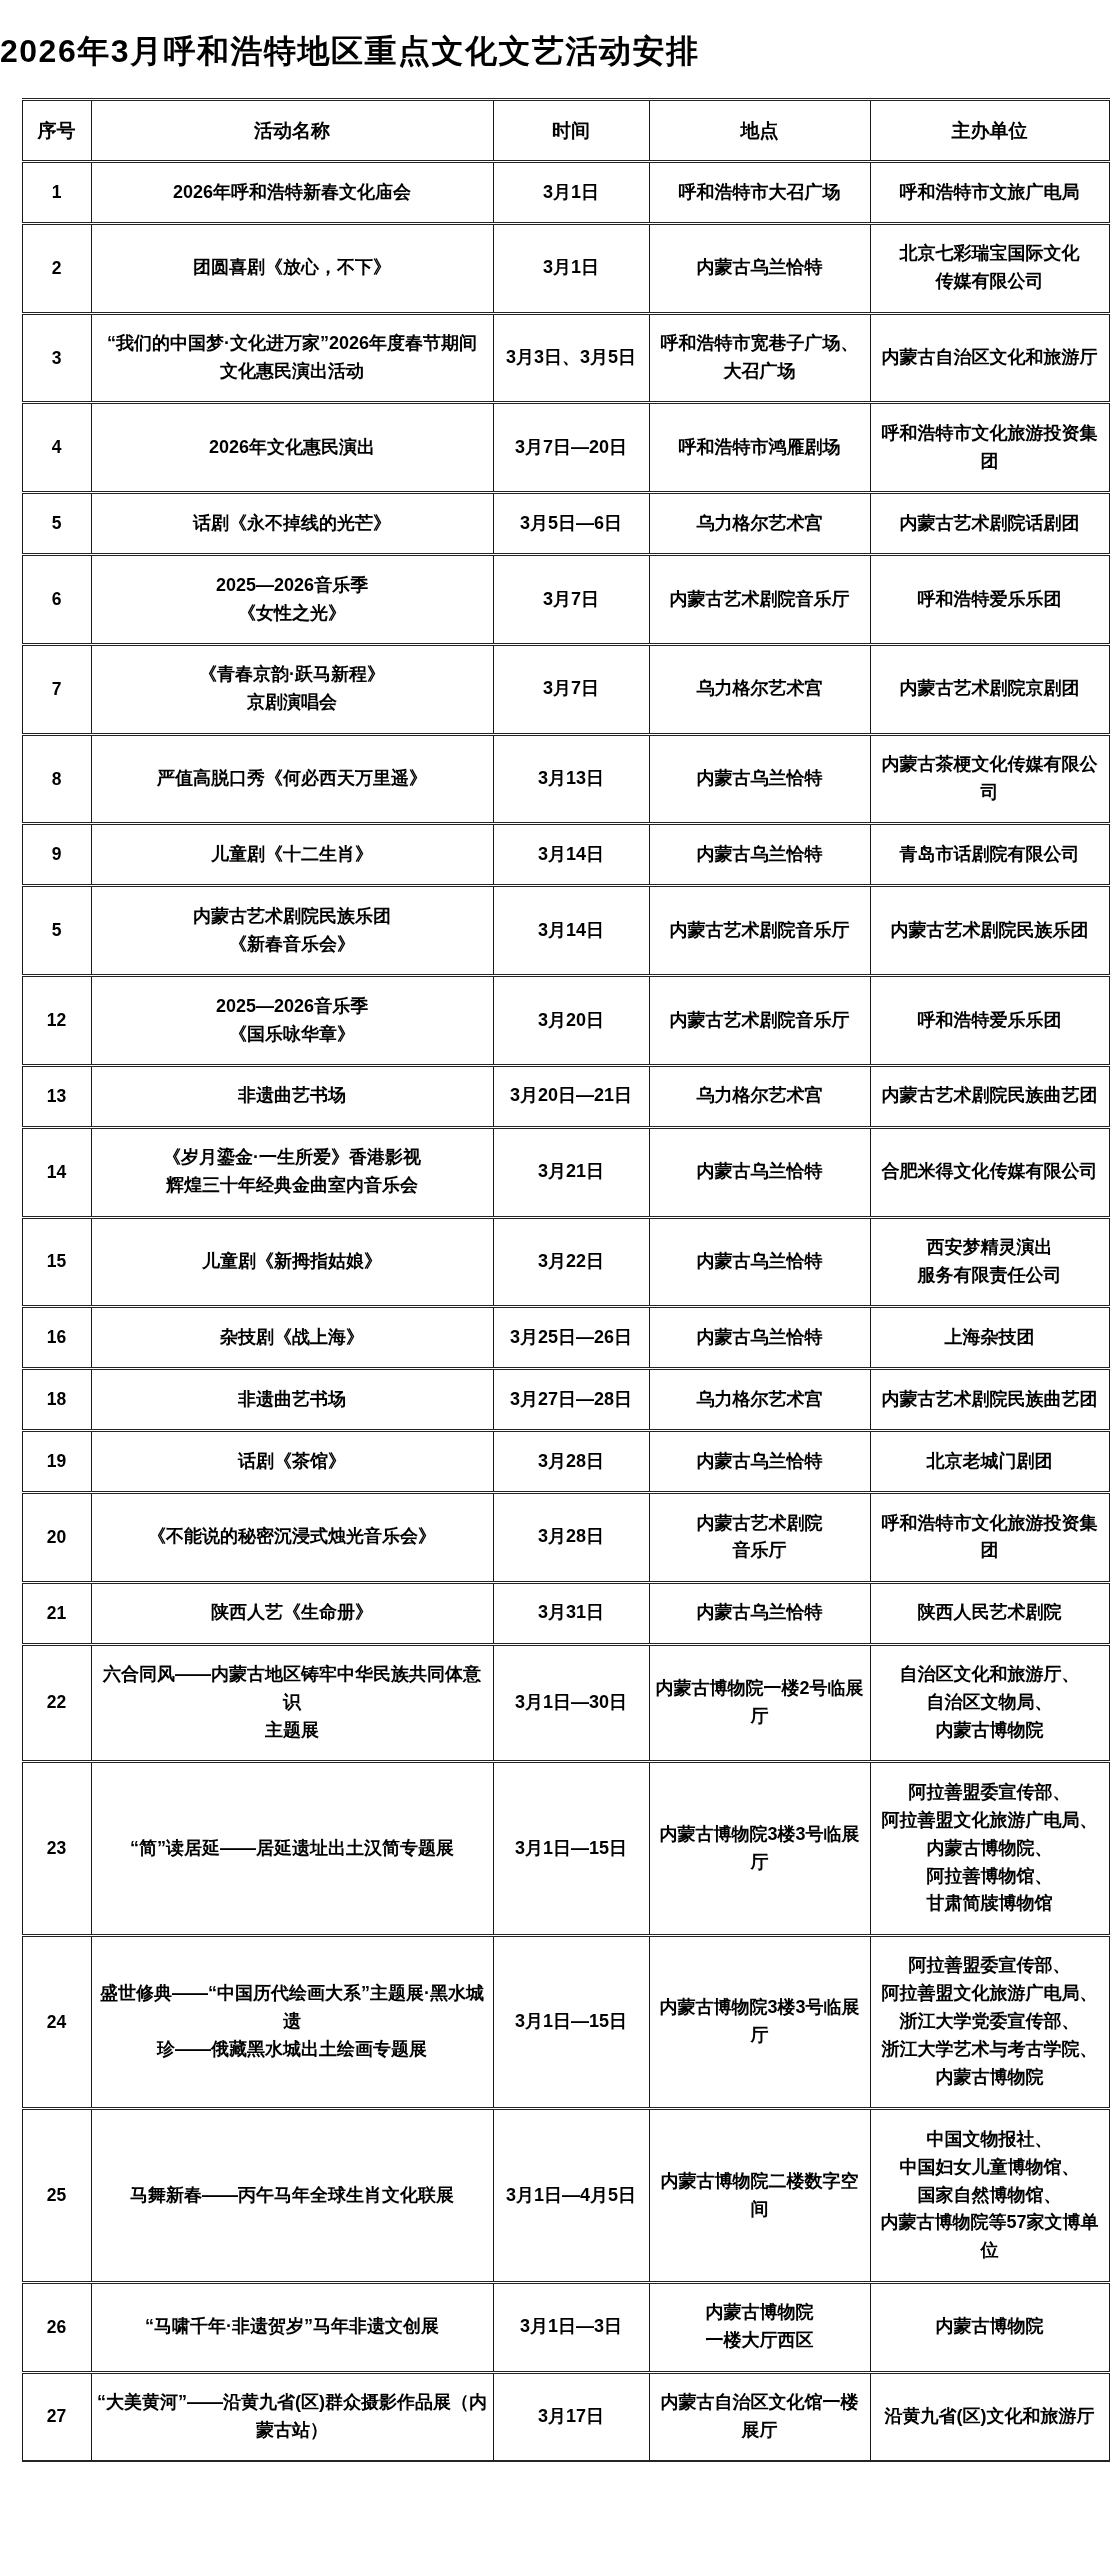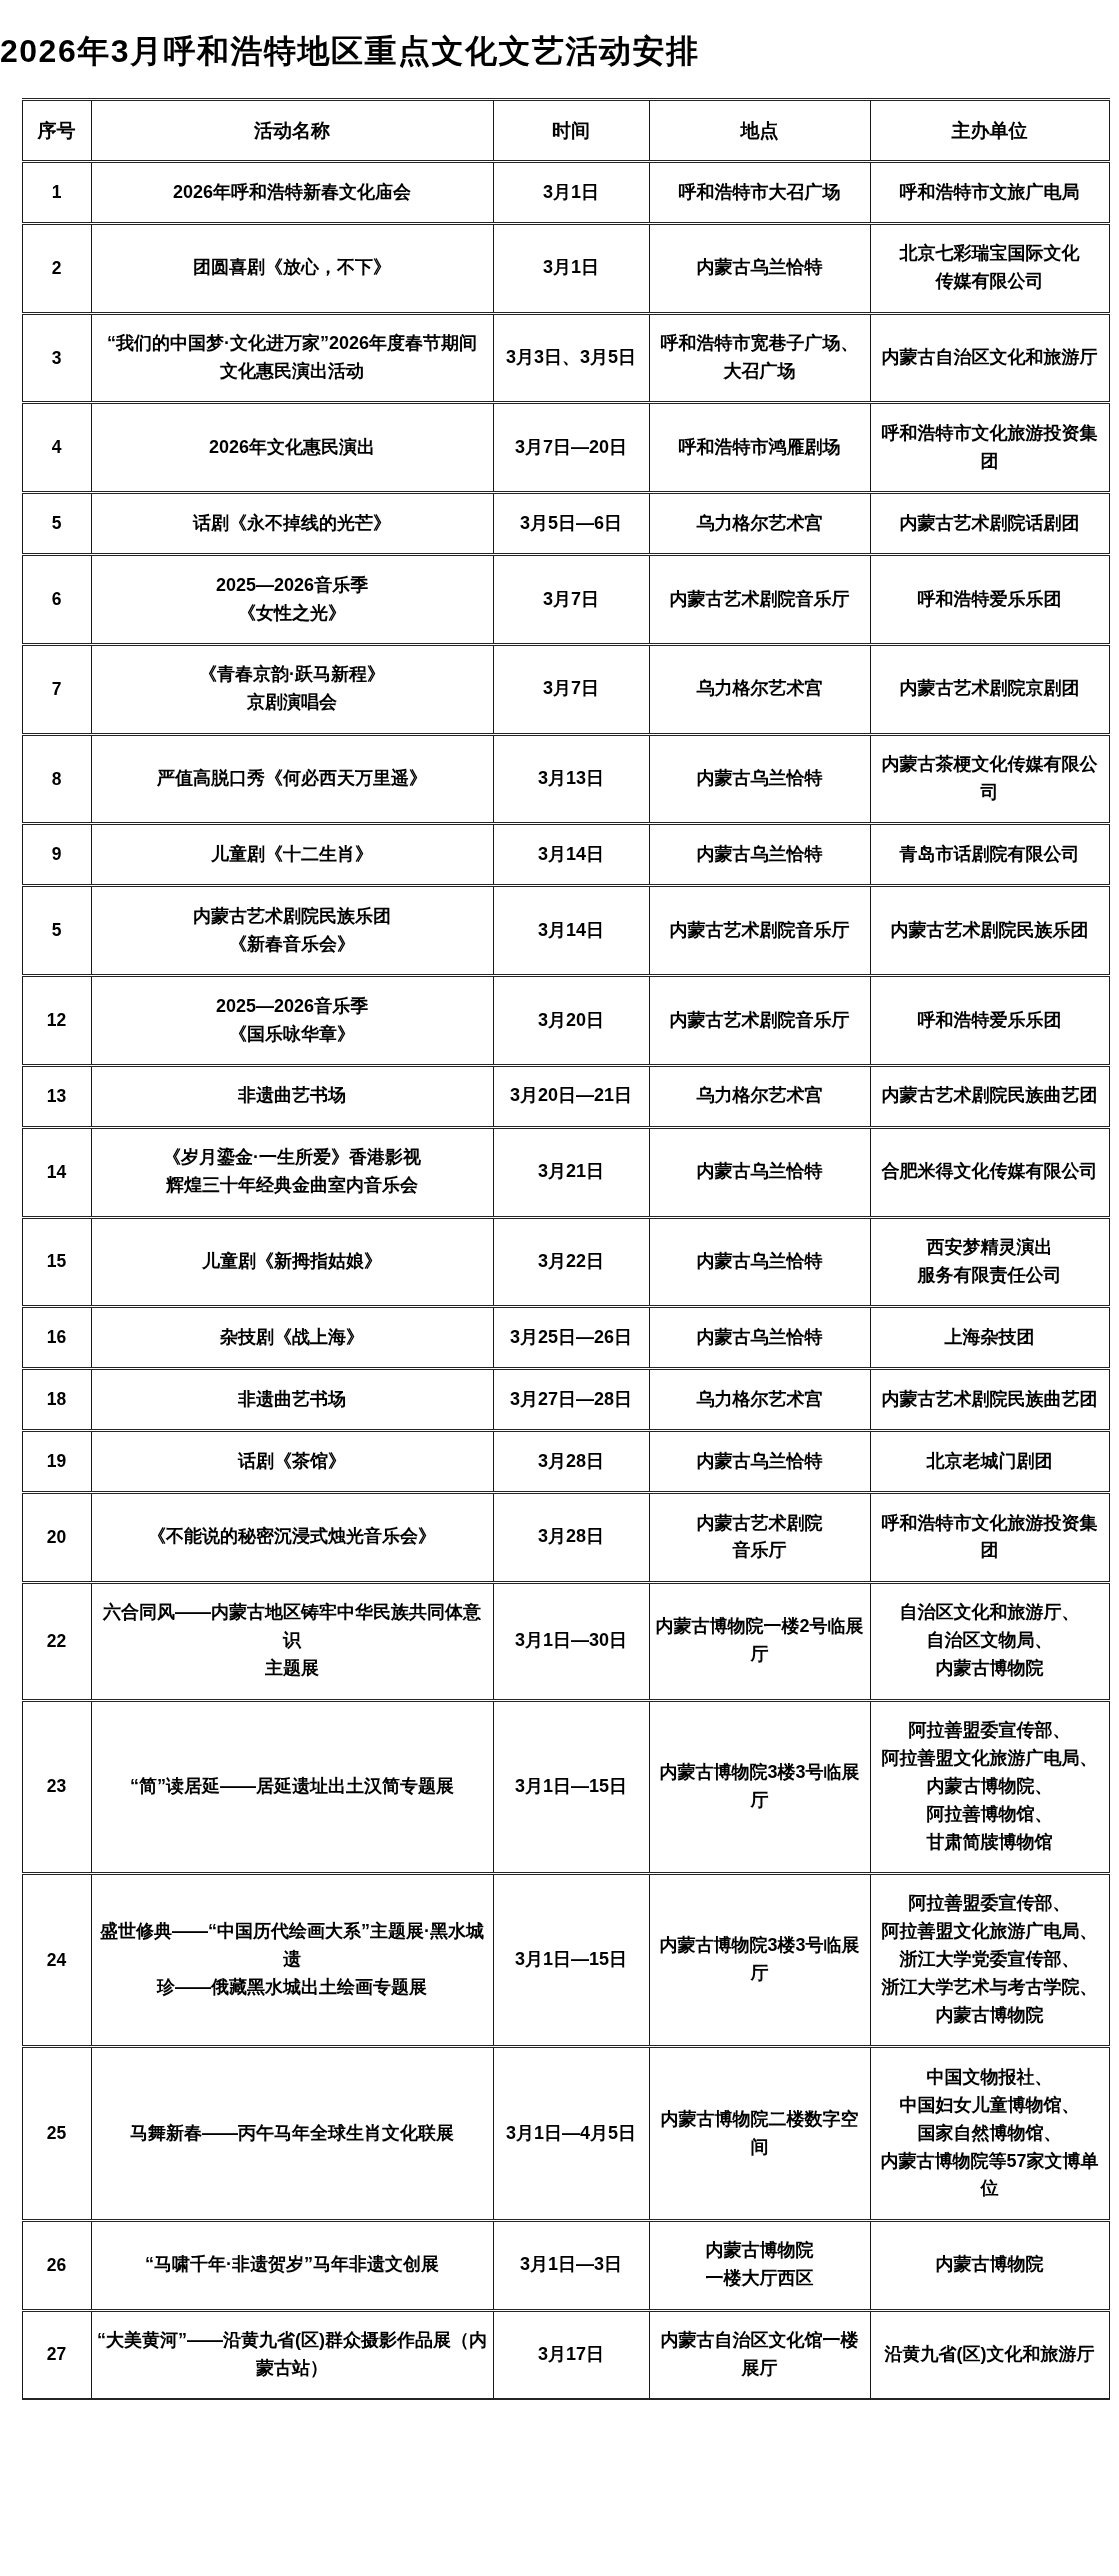--- a/index.html
+++ b/index.html
@@ -215,20 +215,27 @@
         </tr>
         <tr class="body-row">
           <td class="cell-no">20</td>
           <td class="cell-name">《不能说的秘密沉浸式烛光音乐会》</td>
           <td class="cell-time">3月28日</td>
           <td class="cell-place">内蒙古艺术剧院
 音乐厅</td>
           <td class="cell-org">呼和浩特市文化旅游投资集团</td>
         </tr>
         <tr class="body-row">
+          <td class="cell-no">21</td>
+          <td class="cell-name">陕西人艺《生命册》</td>
+          <td class="cell-time">3月31日</td>
+          <td class="cell-place">内蒙古乌兰恰特</td>
+          <td class="cell-org">陕西人民艺术剧院</td>
+        </tr>
+        <tr class="body-row">
           <td class="cell-no">22</td>
           <td class="cell-name">六合同风——内蒙古地区铸牢中华民族共同体意识
 主题展</td>
           <td class="cell-time">3月1日—30日</td>
           <td class="cell-place">内蒙古博物院一楼2号临展
 厅</td>
           <td class="cell-org">自治区文化和旅游厅、
 自治区文物局、
 内蒙古博物院</td>
         </tr>

